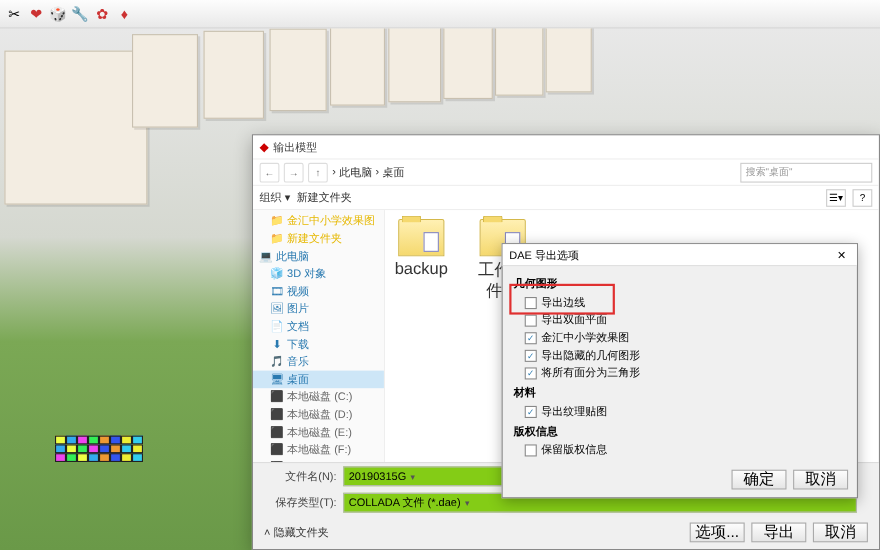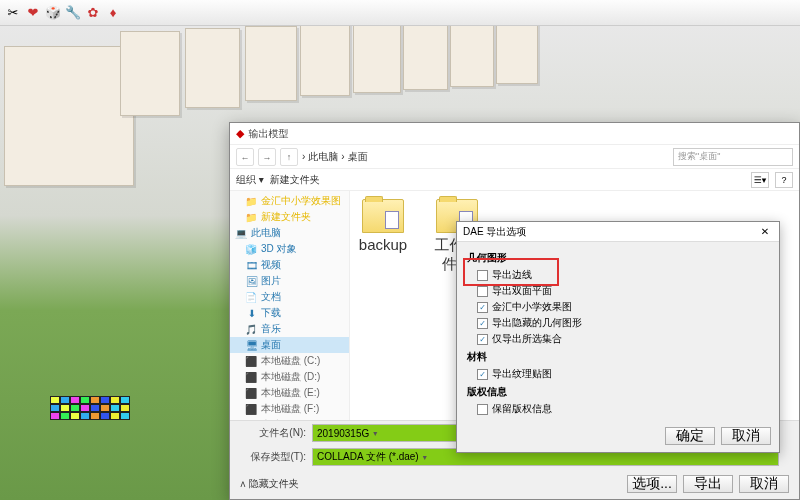--- a/index.html
+++ b/index.html
@@ -274,21 +274,21 @@
         <div class="chk-row">
           <span class="chk">✓</span>
           <span>金汇中小学效果图</span>
         </div>
         <div class="chk-row">
           <span class="chk">✓</span>
           <span>导出隐藏的几何图形</span>
         </div>
         <div class="chk-row">
           <span class="chk">✓</span>
-          <span>仅导出所选集合</span>
+          <span>将所有面分为三角形</span>
         </div>
       </div>
     <div class="group-label">材料</div>
     <div id="mat-rows">
         <div class="chk-row">
           <span class="chk">✓</span>
           <span>导出纹理贴图</span>
         </div>
       </div>
     <div class="group-label">版权信息</div>

